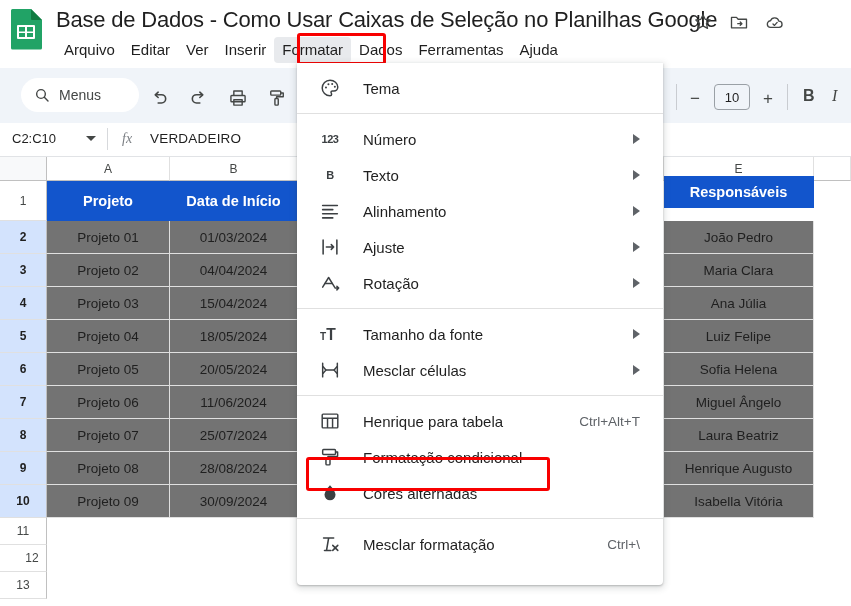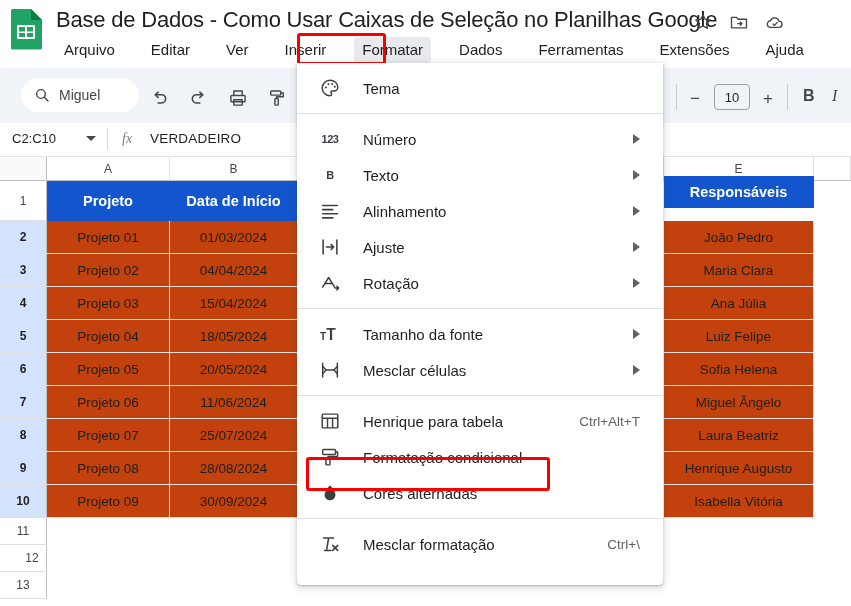--- a/index.html
+++ b/index.html
@@ -19,21 +19,21 @@
   }
   .doc-title {
     position: absolute; left: 56px; top: 6px;
     font-size: 22px; color: #1f1f1f; letter-spacing: -0.2px;
     white-space: nowrap; line-height: 28px;
   }
   .title-icons { position: absolute; left: 693px; top: 12px; display: flex; gap: 16px; align-items: center; }
   .title-icons .ic { width: 20px; height: 20px; color: #444746; display: block; cursor: pointer; }
 
   
-  .menubar { position: absolute; left: 56px; top: 37px; display: flex; align-items: flex-end; height: 26px; gap: 20px; }
+  .menubar { position: absolute; left: 56px; top: 37px; display: flex; align-items: flex-end; height: 26px; }
   .menu-item {
     font-size: 15px; color: #1f1f1f; line-height: 26px;
     padding: 0 8px; border-radius: 4px; white-space: nowrap; cursor: pointer;
   }
   .menu-item.active { background: #e8eaed; }
   .menu-hl {
     position: absolute; left: 297px; top: 33px; width: 89px; height: 32px;
     border: 3px solid #f80000; border-radius: 3px; pointer-events: none;
   }
 
@@ -96,21 +96,21 @@
     background: #fff; cursor: pointer;
   }
   .rowhdr.sel { background: #d3e3fd; color: #1f1f1f; font-weight: bold; }
   .cell {
     position: absolute; border-right: 1px solid #e0e0e0; border-bottom: 1px solid #e0e0e0;
     font-size: 13.5px; color: #1f1f1f; display: flex; align-items: center; justify-content: center;
     overflow: hidden; white-space: nowrap;
   }
   .cell.hdr { background: #1255cc; color: #fff; font-weight: bold; font-size: 14.5px;
               border-right: 1px solid #1255cc; border-bottom: 1px solid #1255cc; }
-  .cell.data { background: #c2410c; }
+  .cell.data { background: #737373; }
 
   
   .dropdown {
     position: absolute; left: 297px; top: 63px; width: 366px; height: 522px;
     background: #fff; border-radius: 0 0 4px 4px;
     box-shadow: 0 2px 6px 2px rgba(60,64,67,.15), 0 1px 2px 0 rgba(60,64,67,.3);
     z-index: 50; padding-top: 7px;
   }
   .mi {
     position: relative; height: 36px; display: flex; align-items: center;
@@ -170,37 +170,36 @@
   </div>
 
   <div class="menubar" id="menubar">
       <div class="menu-item">Arquivo</div>
       <div class="menu-item">Editar</div>
       <div class="menu-item">Ver</div>
       <div class="menu-item">Inserir</div>
       <div class="menu-item active">Formatar</div>
       <div class="menu-item">Dados</div>
       <div class="menu-item">Ferramentas</div>
-      <div class="menu-item">Extensões</div>
       <div class="menu-item">Ajuda</div>
     </div>
   <div class="menu-hl"></div>
 
   <div class="toolbar">
       <div class="tb-inner"></div>
     </div>
 
   <div class="searchpill">
     <span class="mag">
       <svg viewBox="0 0 24 24" fill="none" stroke="currentColor" stroke-width="2.1">
           <circle cx="10.5" cy="10.5" r="6.5"></circle>
           <path d="M15.5 15.5L21 21" stroke-linecap="round"></path>
         </svg>
     </span>
-    <span class="lbl">Miguel</span>
+    <span class="lbl">Menus</span>
   </div>
 
   <span class="tb-ico" style="left:149px">
     <svg viewBox="0 0 24 24" fill="none" stroke="currentColor" stroke-width="1.9" stroke-linecap="round" stroke-linejoin="round">
         <path d="M8 8H15a5 5 0 0 1 0 10h-4"></path>
         <path d="M11 5L7.5 8.2 11 11.4"></path>
       </svg>
   </span>
   <span class="tb-ico" style="left:189px">
     <svg viewBox="0 0 24 24" fill="none" stroke="currentColor" stroke-width="1.9" stroke-linecap="round" stroke-linejoin="round">

